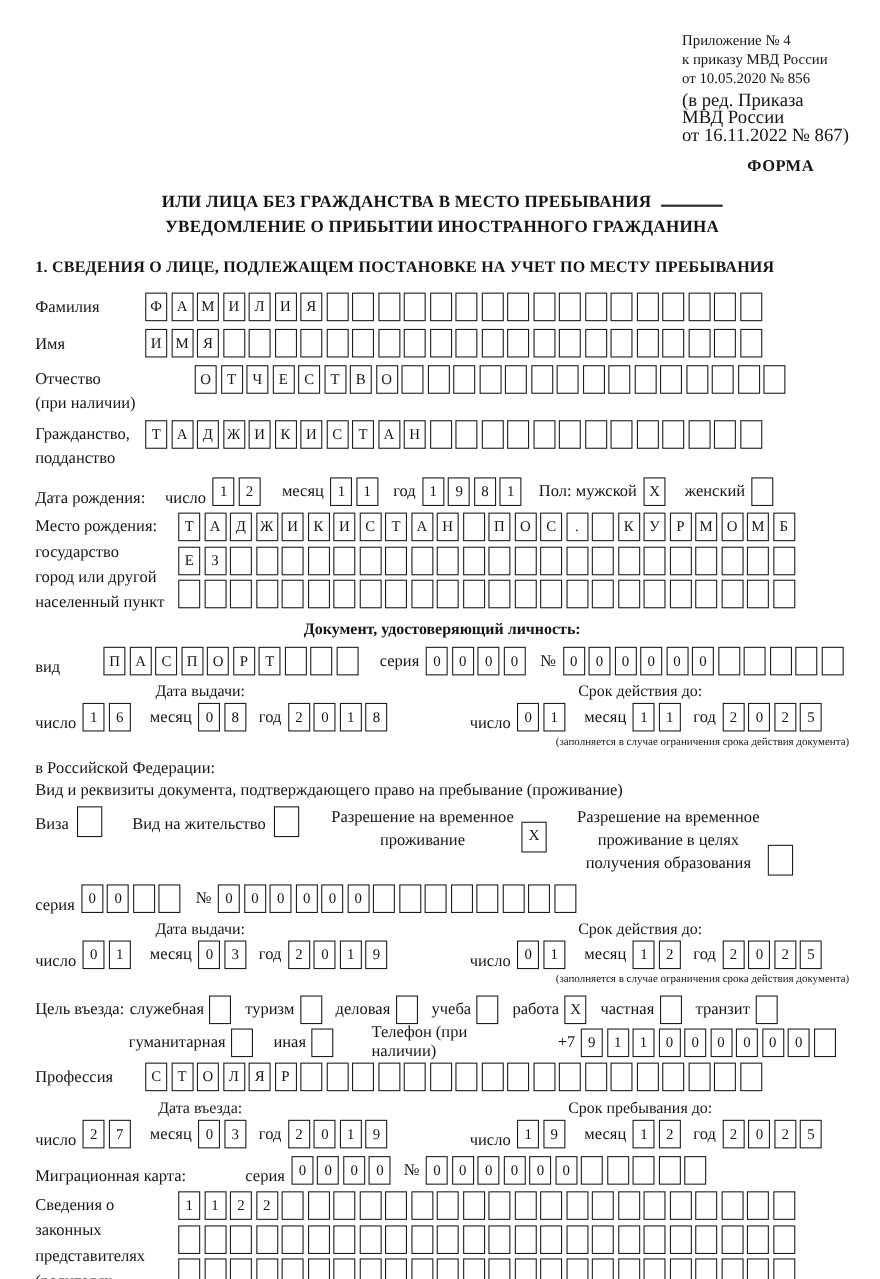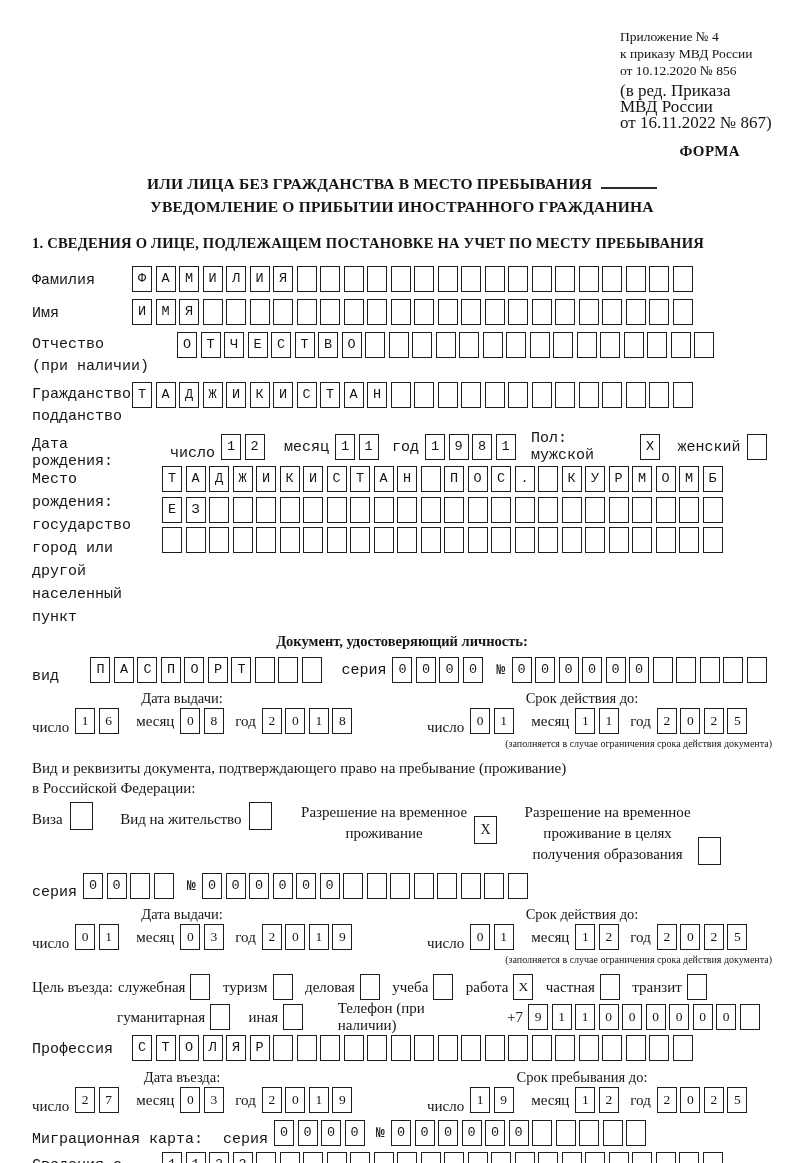--- a/index.html
+++ b/index.html
@@ -8,21 +8,21 @@
     padding:28px 28px 0 32px; background:#fff; color:#151515;
     font-family:"Liberation Serif","DejaVu Serif",serif; font-size:15px; overflow:hidden;
   }
   .appendix { margin-left:588px; font-size:13.5px; line-height:17px; }
   .appendix .rev { margin-top:4px; font-size:17px; line-height:16px; }
   .forma { text-align:right; padding-right:32px; font-weight:bold; font-size:15px; margin-top:12px; letter-spacing:.4px; }
   .title { text-align:center; font-weight:bold; font-size:15.5px; line-height:23px; margin-top:12px; letter-spacing:.2px; }
   .uline { display:inline-block; width:56px; height:13px; border-bottom:2.2px solid #2a2a2a; margin-left:9px; }
   .heading { font-weight:bold; font-size:14.6px; margin-top:17px; margin-bottom:14px; letter-spacing:.2px; }
 
-  .frow { display:flex; align-items:flex-start; margin-bottom:4px;font-family:Liberation Mono, monospace; }
+  .frow { display:flex; align-items:flex-start; margin-bottom:4px; }
   .lbl { flex:none; line-height:29px; }
   .lbl2 { flex:none; line-height:22px; padding-top:2px; }
   .w100 { width:100px; } .w130 { width:130px; } .w145 { width:145px; } .w185 { width:185px; } .w60 { width:60px; }
 
   .cells { white-space:nowrap; display:inline-block; }
   .cell {
     display:inline-block; box-sizing:border-box; width:20px; height:26px;
     border:1.7px solid #1e1e1e; margin-right:3.5px; text-align:center;
     line-height:23px; font-size:13.5px; vertical-align:top; background:#fff;
   }
@@ -52,21 +52,21 @@
   .seclbl { text-align:center; font-weight:bold; font-size:14.5px; margin:2px 0 5px 0; }
 </style>
 </head>
 <body>
 
 <div class="page">
 
   <div class="appendix">
     <div>Приложение № 4</div>
     <div>к приказу МВД России</div>
-    <div>от 10.12.2020 № 856</div>
+    <div>от 10.05.2020 № 856</div>
     <div class="rev">
       <div>(в ред. Приказа МВД России</div>
       <div>от 16.11.2022 № 867)</div>
     </div>
   </div>
 
   <div class="forma">ФОРМА</div>
 
   <div class="title">
     <div><span>ИЛИ ЛИЦА БЕЗ ГРАЖДАНСТВА В МЕСТО ПРЕБЫВАНИЯ</span><span class="uline"></span></div>
@@ -160,22 +160,22 @@
         <span class="wg">месяц</span>
         <span class="cells"><span class="cell">1</span><span class="cell">1</span></span>
         <span class="wg" style="margin-left:8px;">год</span>
         <span class="cells"><span class="cell">2</span><span class="cell">0</span><span class="cell">2</span><span class="cell">5</span></span>
       </div>
     </div>
   </div>
   <div class="dnote">(заполняется в случае ограничения срока действия документа)</div>
 
   <div class="intro">
+    <div>в Российской Федерации:</div>
     <div>Вид и реквизиты документа, подтверждающего право на пребывание (проживание)</div>
-    <div>в Российской Федерации:</div>
   </div>
 
   <div class="opts cbx">
     <div class="opt">
       <div class="olbl">Виза</div>
       <span class="cells"><span class="cell"></span></span>
     </div>
     <div class="opt" style="margin-left:14px;">
       <div class="olbl">Вид на жительство</div>
       <span class="cells"><span class="cell"></span></span>

